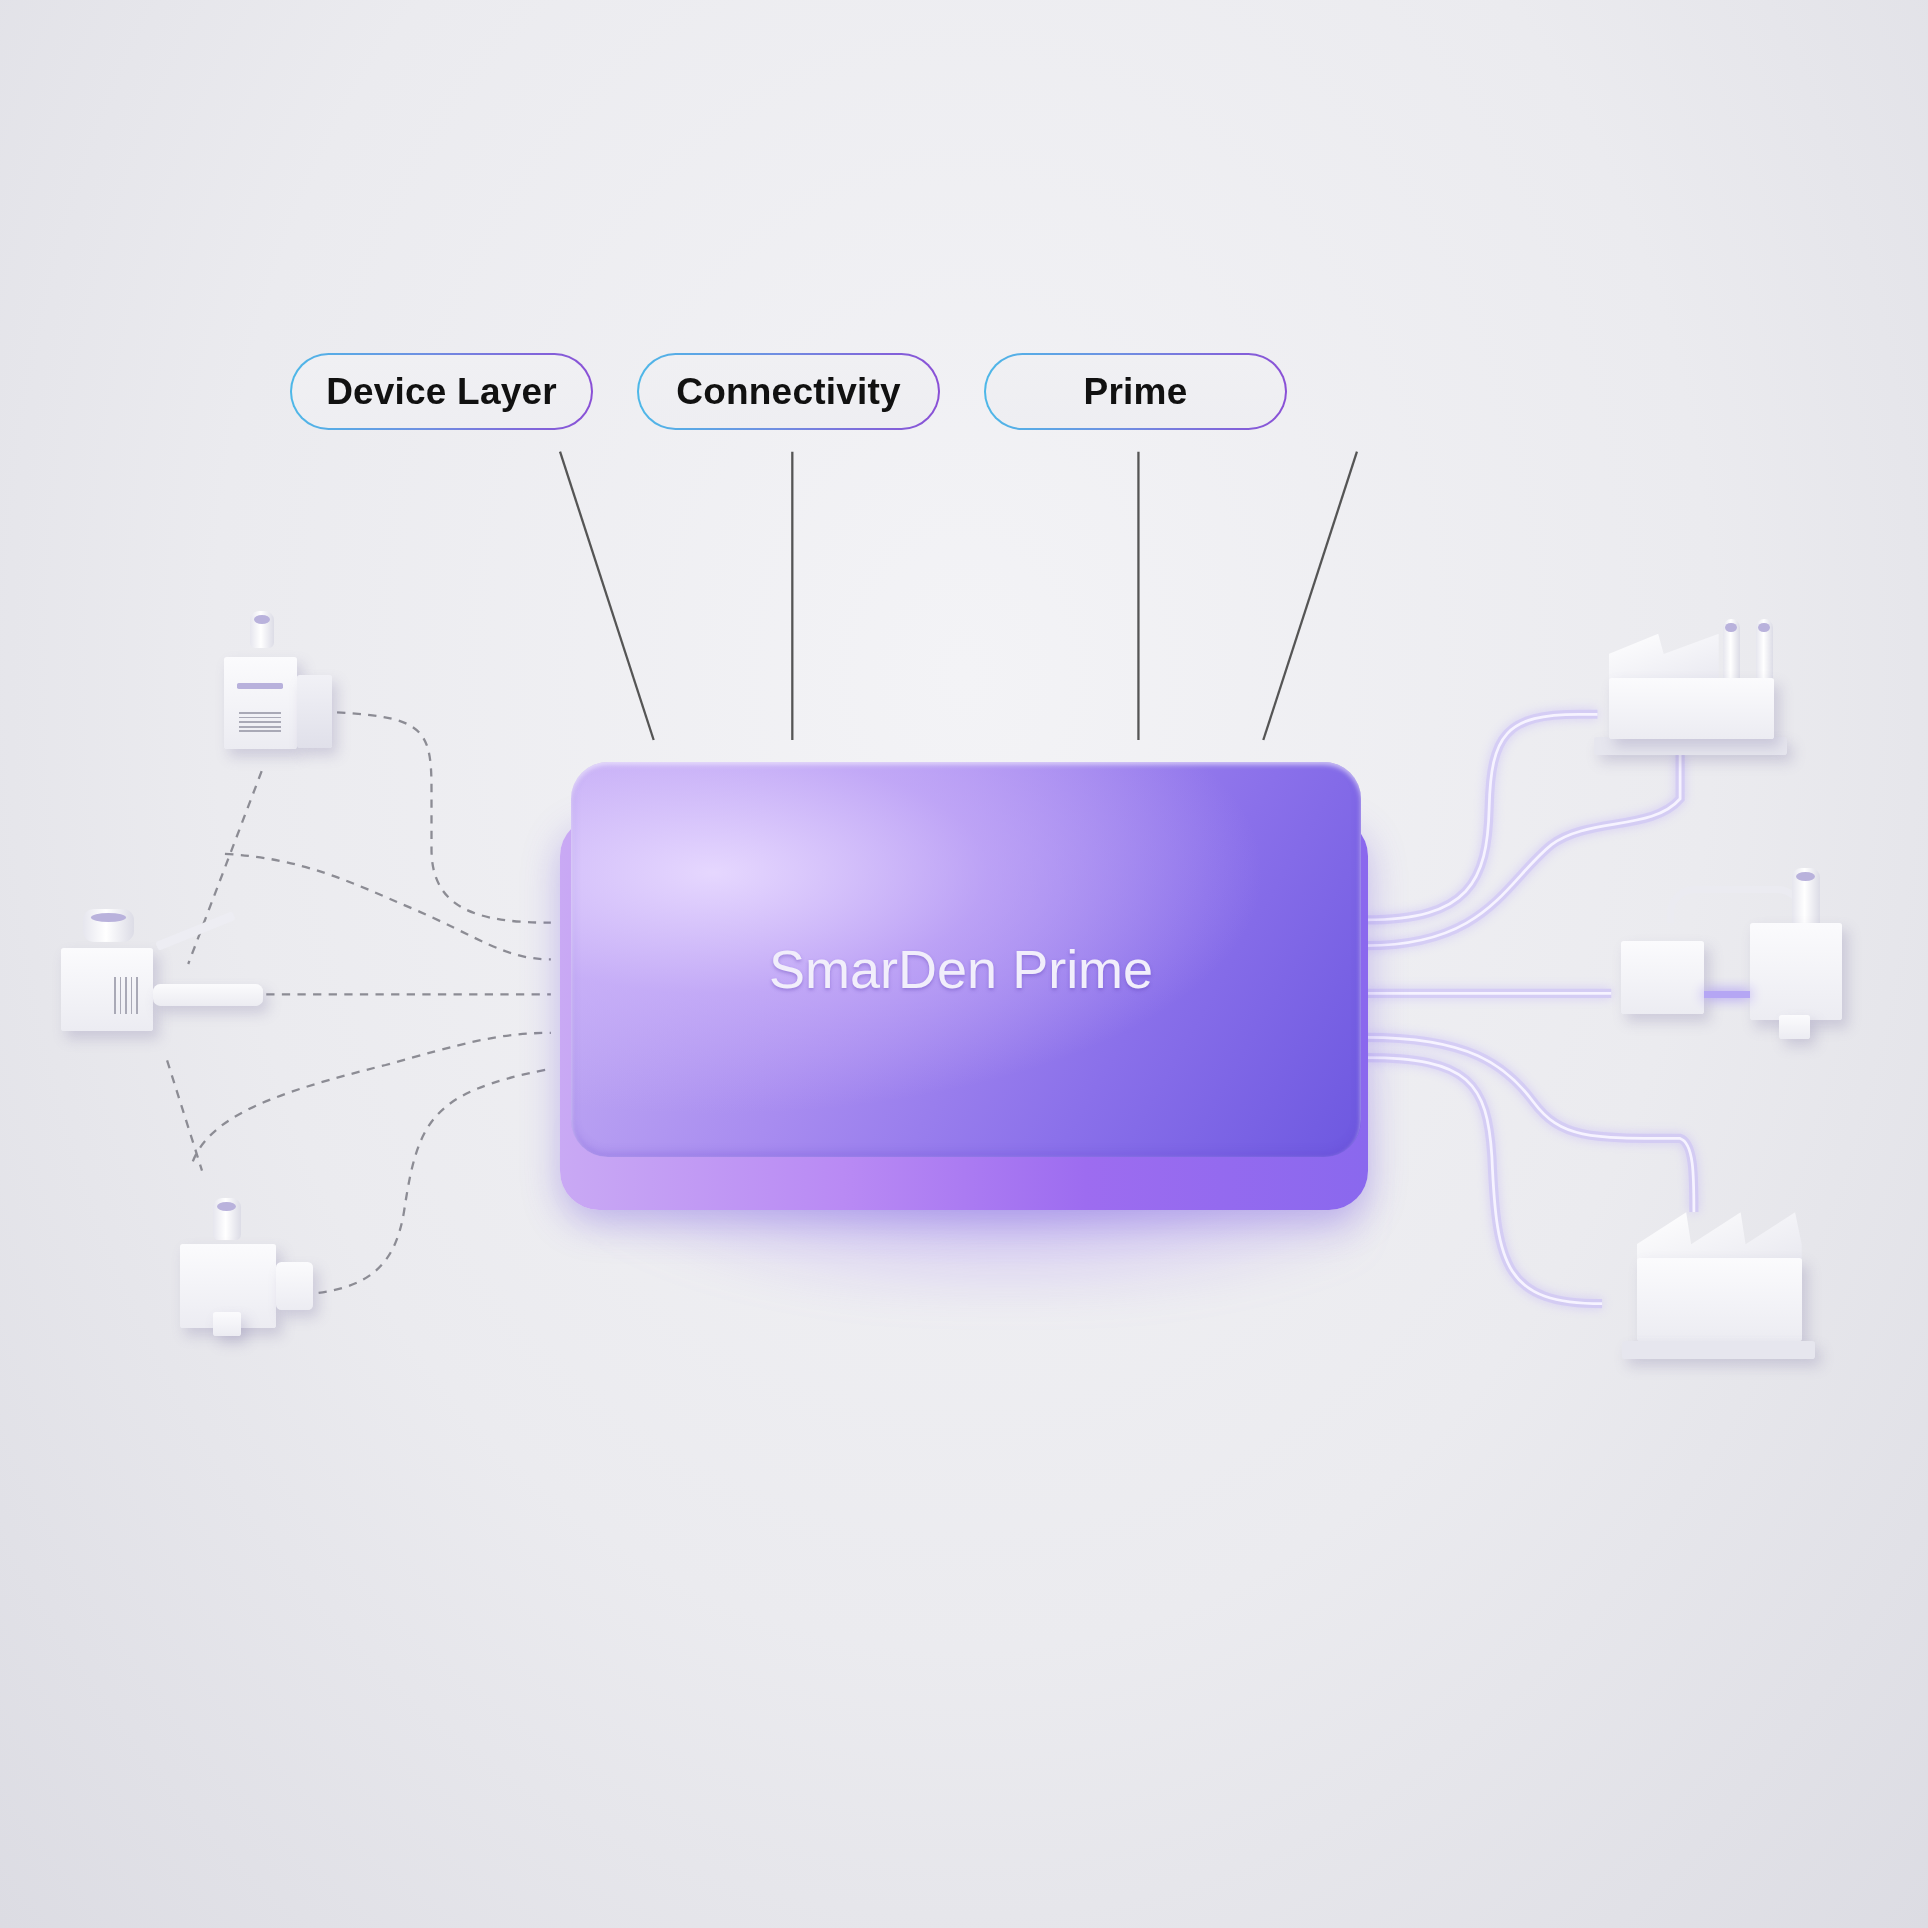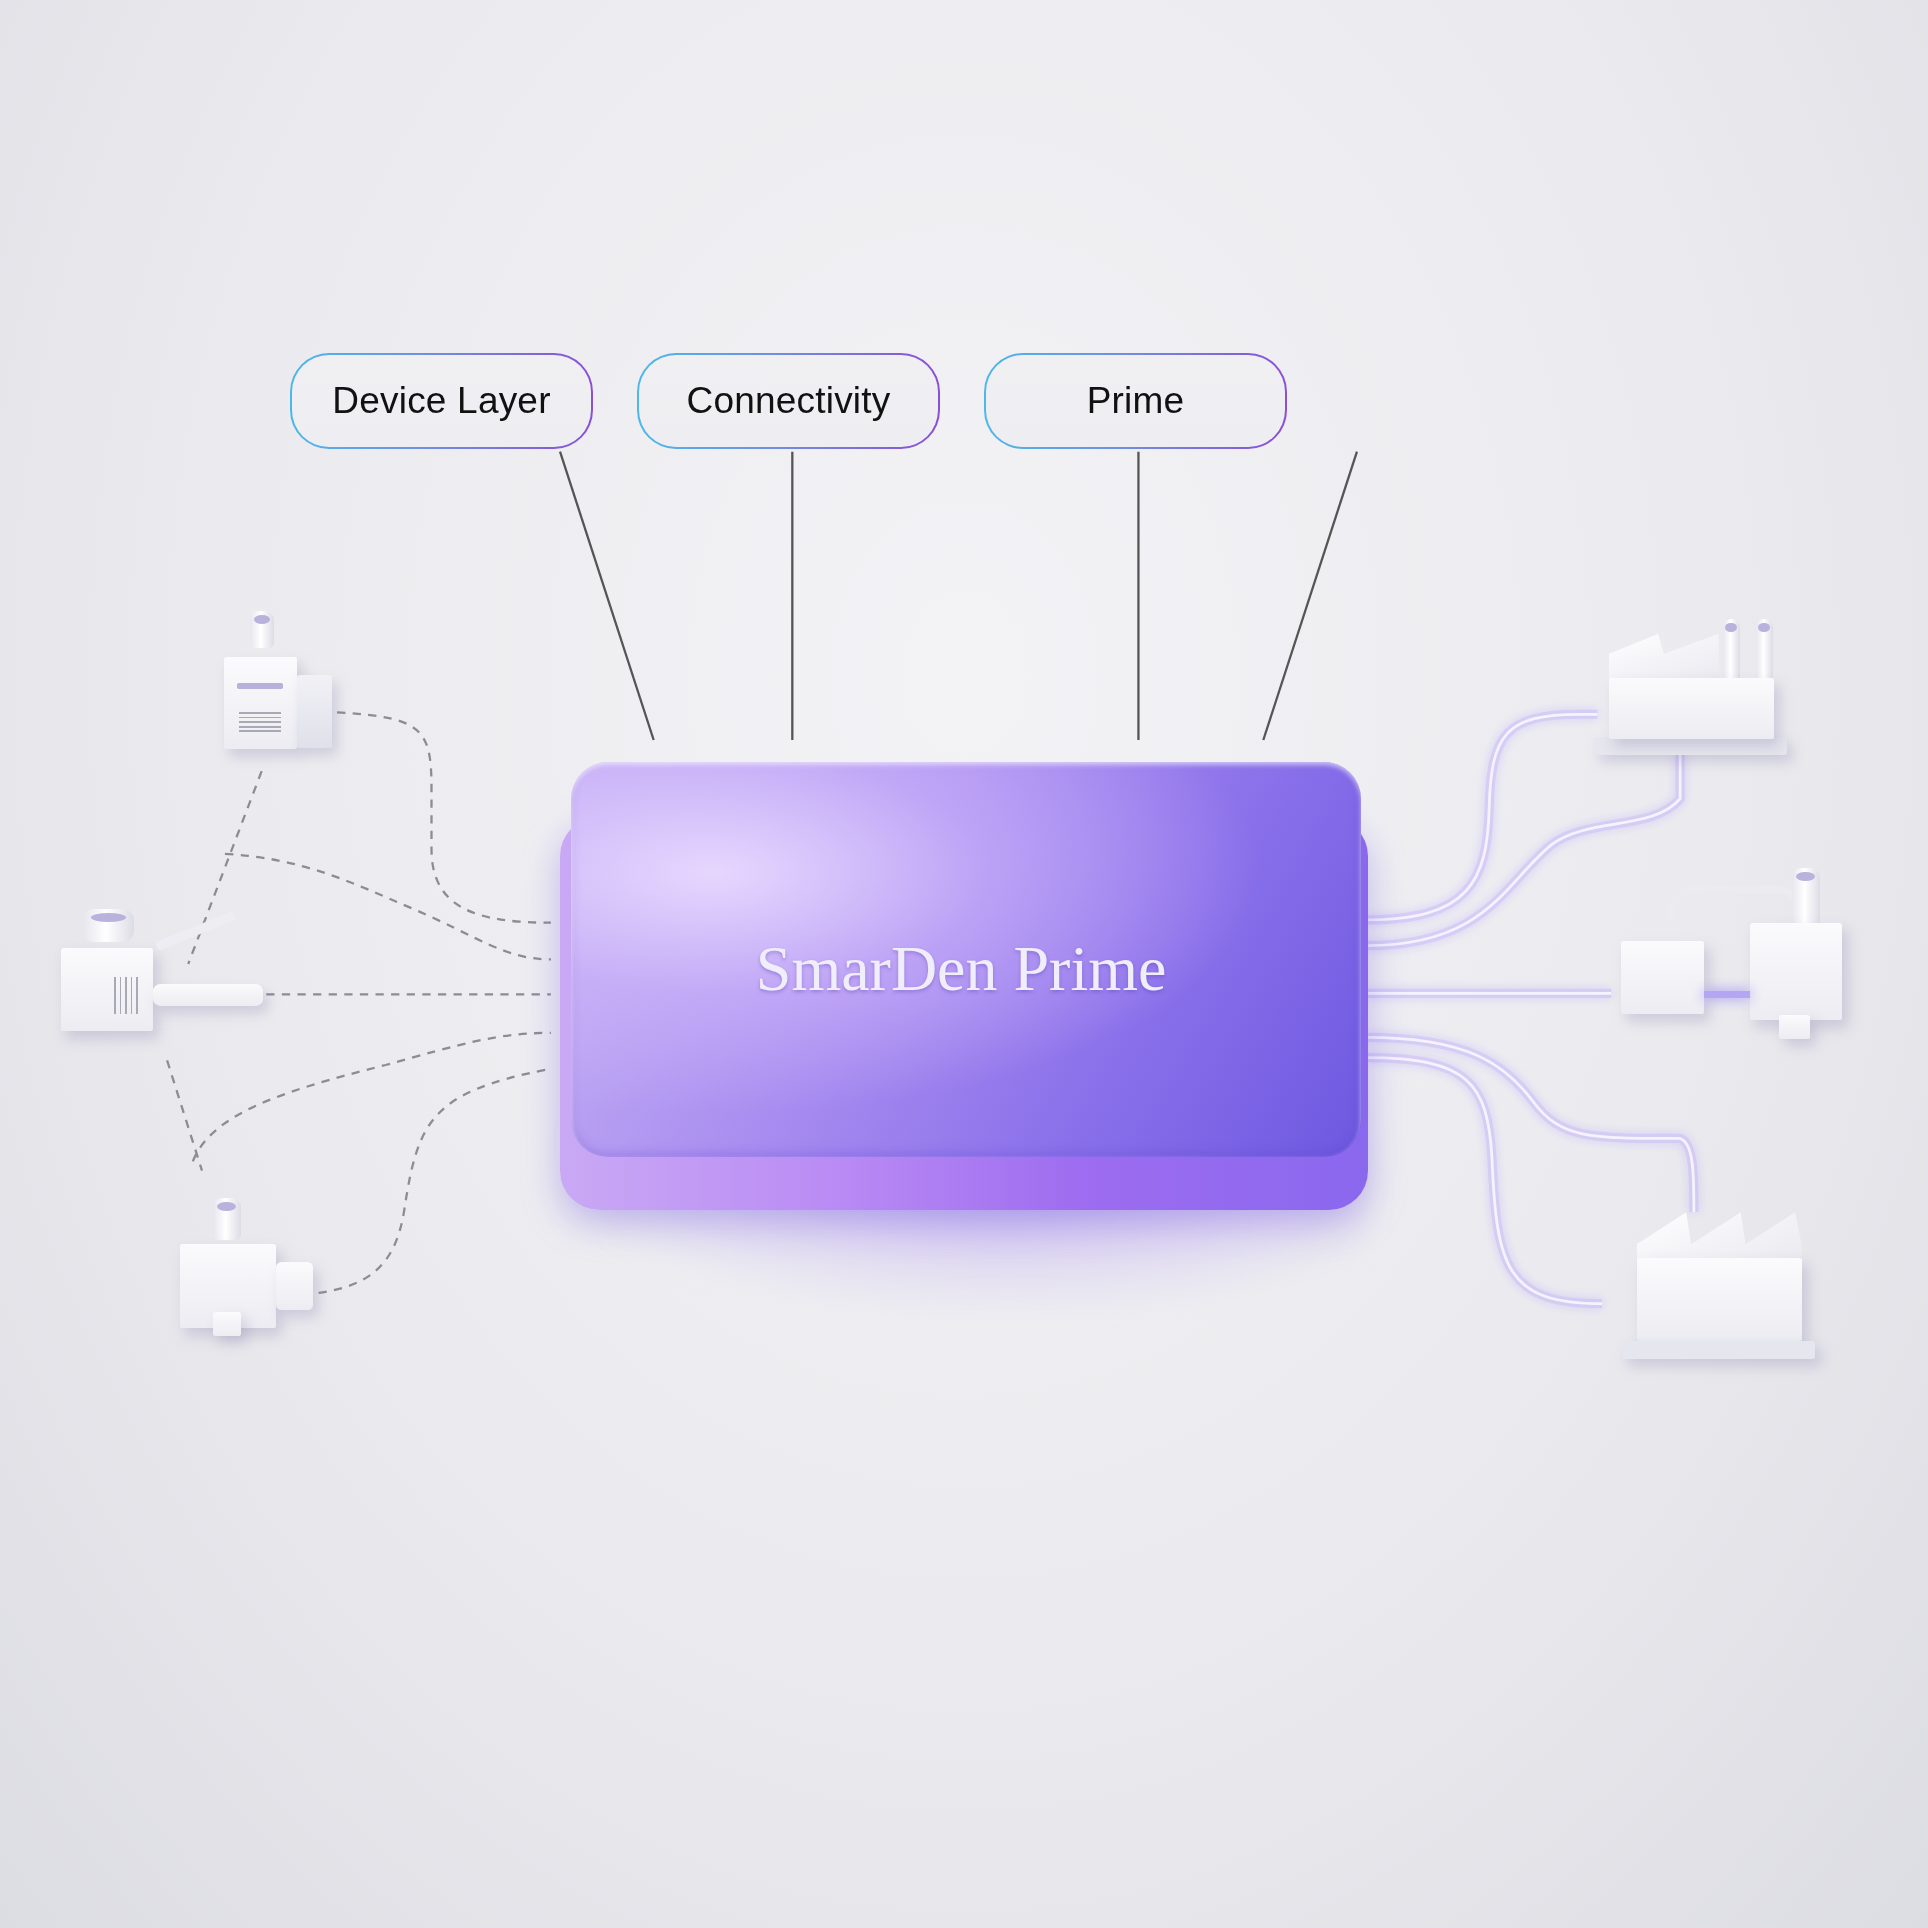--- a/index.html
+++ b/index.html
@@ -6,29 +6,29 @@
   body {
     width: 1928px; height: 1928px; overflow: hidden;
     background: radial-gradient(ellipse at 50% 35%, #f3f3f6 0%, #ebebef 55%, #dcdce3 100%);
     font-family: "Liberation Sans", sans-serif;
     position: relative;
   }
   .stage { position: absolute; left: 0; top: 0; width: 1928px; height: 1928px; }
   svg.layer { position: absolute; left: 0; top: 0; }
 
   .pill {
-    position: absolute; top: 353px; height: 96px; width: 303px;
+    position: absolute; top: 353px; height: 77px; width: 303px;
     border-radius: 39px;
     border: 2.8px solid transparent;
     background:
       linear-gradient(#f0f0f3, #eeeef2) padding-box,
       linear-gradient(90deg, #4db8e8 0%, #6f8fe2 45%, #8a4fd6 100%) border-box;
     display: flex; align-items: center; justify-content: center;
     box-sizing: border-box;
-    font-size: 37px; color: #111; letter-spacing: 0.2px;
+    font-size: 37px; color: #111; letter-spacing: 0.2px; font-weight: bold;
   }
 
   .slab-wrap { position: absolute; left: 556px; top: 762px; width: 815px; height: 448px; }
   .slab-glow {
     position: absolute; left: 18.4px; top: 303px; width: 790px; height: 239px;
     background: radial-gradient(ellipse at 55% 40%, rgba(130,90,240,0.45) 0%, rgba(150,110,245,0.18) 45%, rgba(200,190,250,0) 75%);
     filter: blur(16.5px);
   }
   .slab-side {
     position: absolute; left: 3.7px; top: 55px; width: 808px; height: 393px;
@@ -39,23 +39,23 @@
   .slab-top {
     position: absolute; left: 14.7px; top: 0; width: 790px; height: 395px;
     border-radius: 37px;
     background:
       radial-gradient(ellipse at 18% 28%, rgba(232,218,255,0.95) 0%, rgba(205,180,250,0.6) 30%, rgba(160,130,240,0) 60%),
       linear-gradient(120deg, #c8b4f4 0%, #a88cf0 40%, #8a70ea 70%, #6d58e0 100%);
     box-shadow: inset 0 2.8px 5.5px rgba(255,255,255,0.6), inset 0 -3.7px 9.2px rgba(90,60,200,0.25);
     display: flex; align-items: center; justify-content: center;
   }
   .slab-title {
-    font-size: 64px; color: #f1eefb; font-weight: 500;
+    font-size: 54px; color: #f1eefb; font-weight: 500;
     text-shadow: 0 1.8px 3.7px rgba(80,50,170,0.35);
-    margin-top: 18.4px; margin-left: -9.2px; font-family: Liberation Serif, serif;
+    margin-top: 18.4px; margin-left: -9.2px;
   }
 
   .footer-title {
     position: absolute; left: 0; width: 1928px; top: 1596px;
     text-align: center; font-size: 53px; color: #111; font-weight: 500;
   }
 
   .device { position: absolute; }
   .box3d {
     position: absolute; background: linear-gradient(180deg,#fbfbfd,#ececf2);

